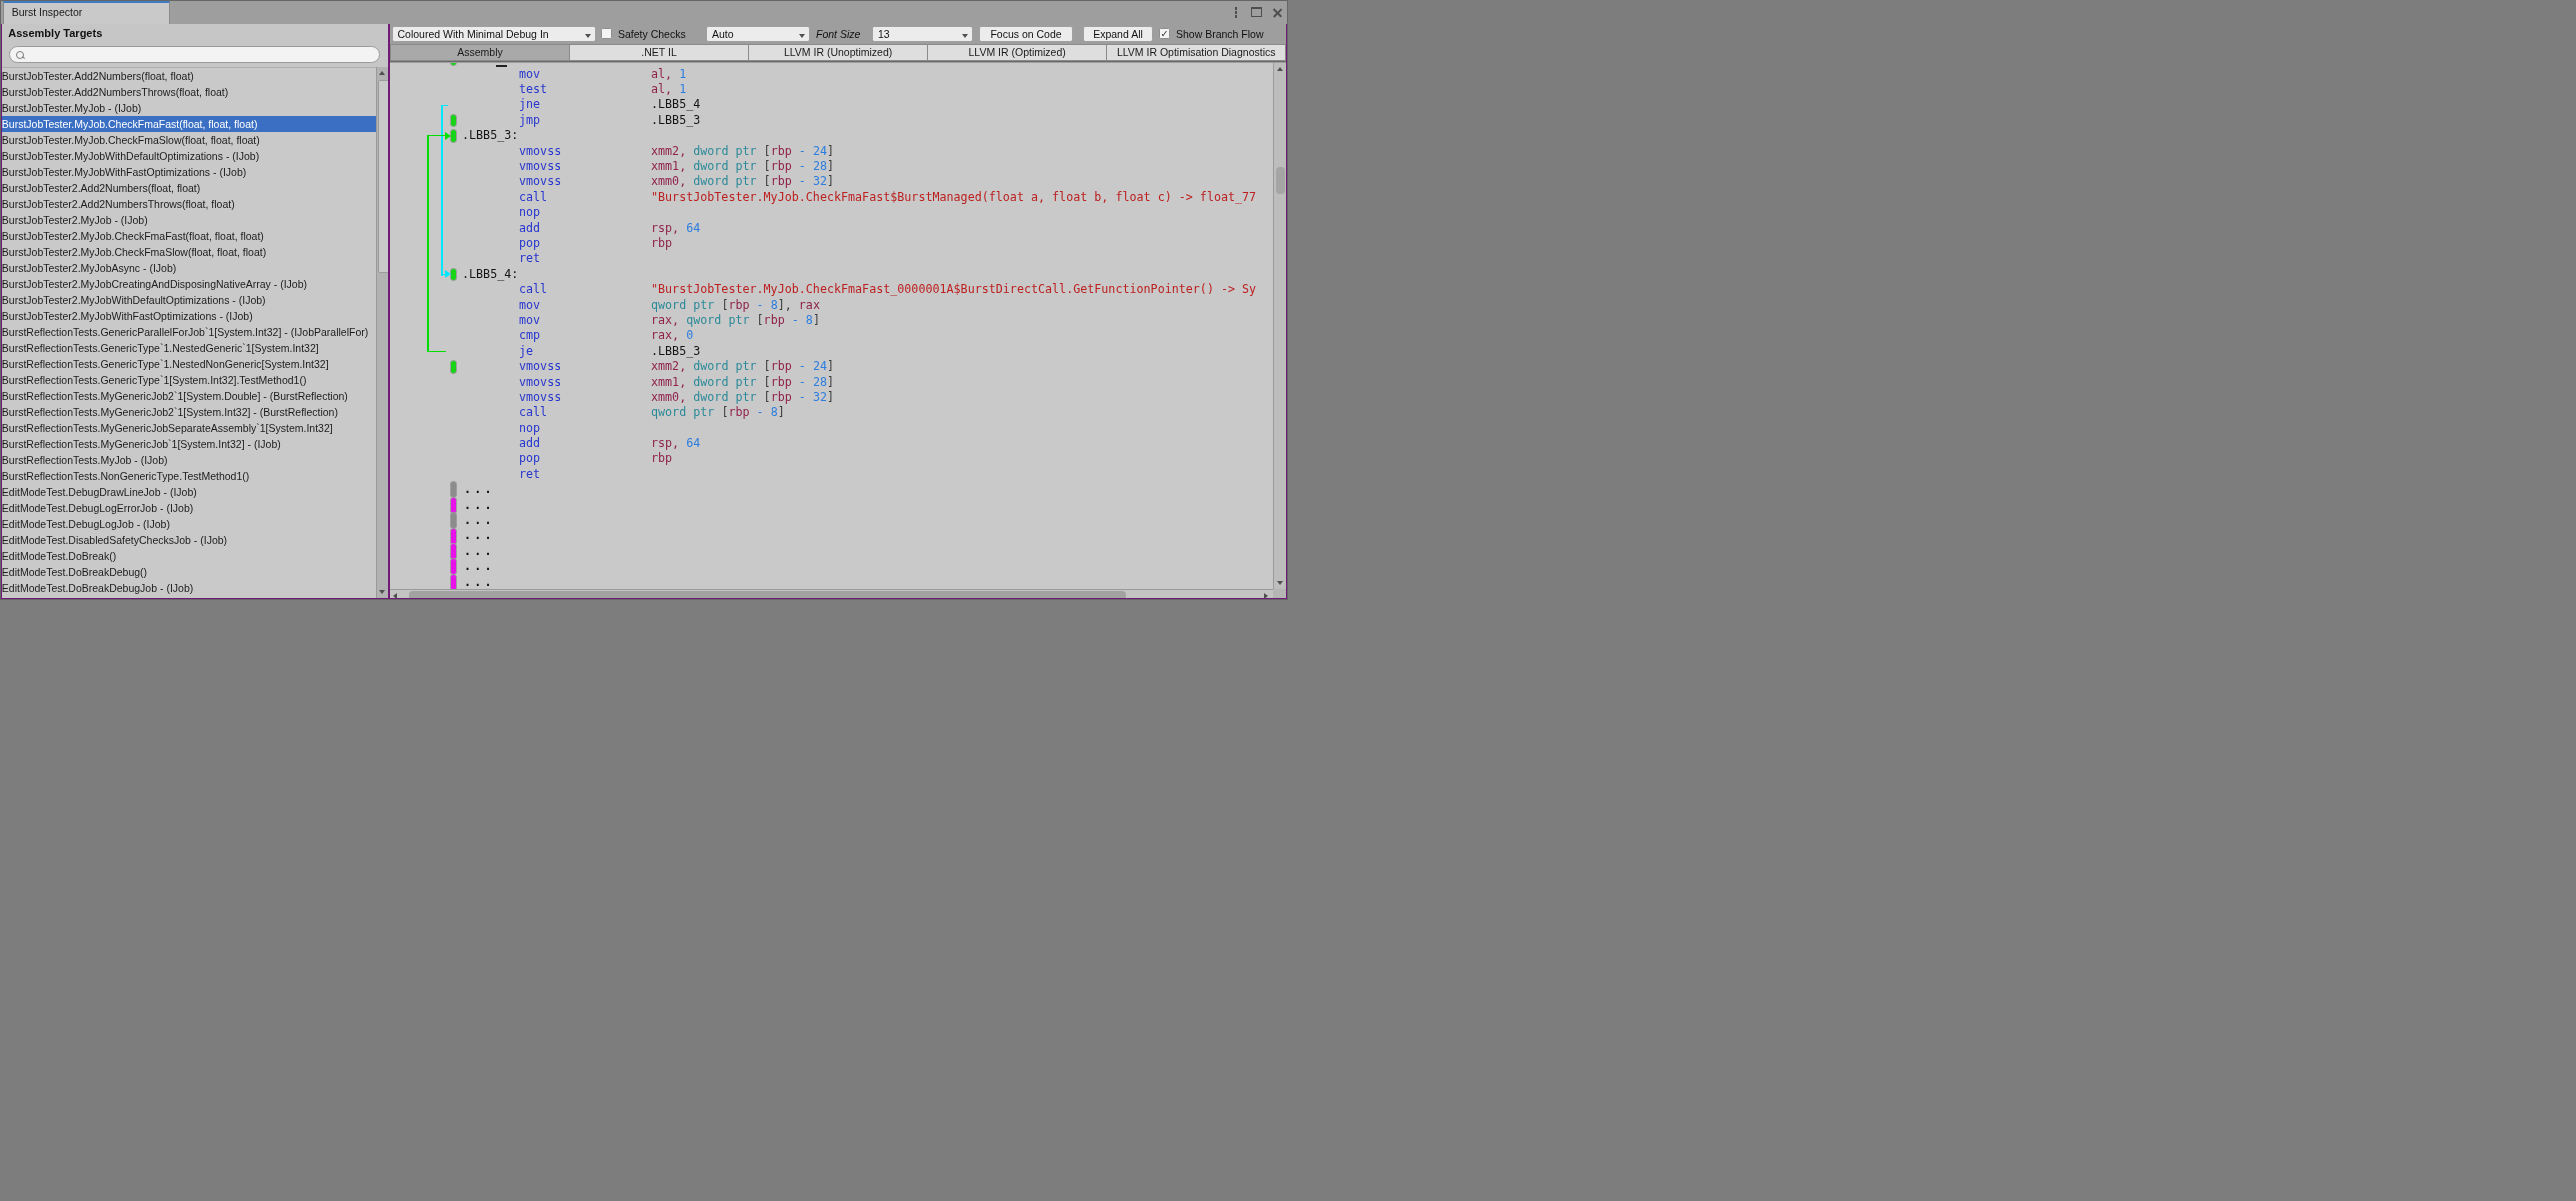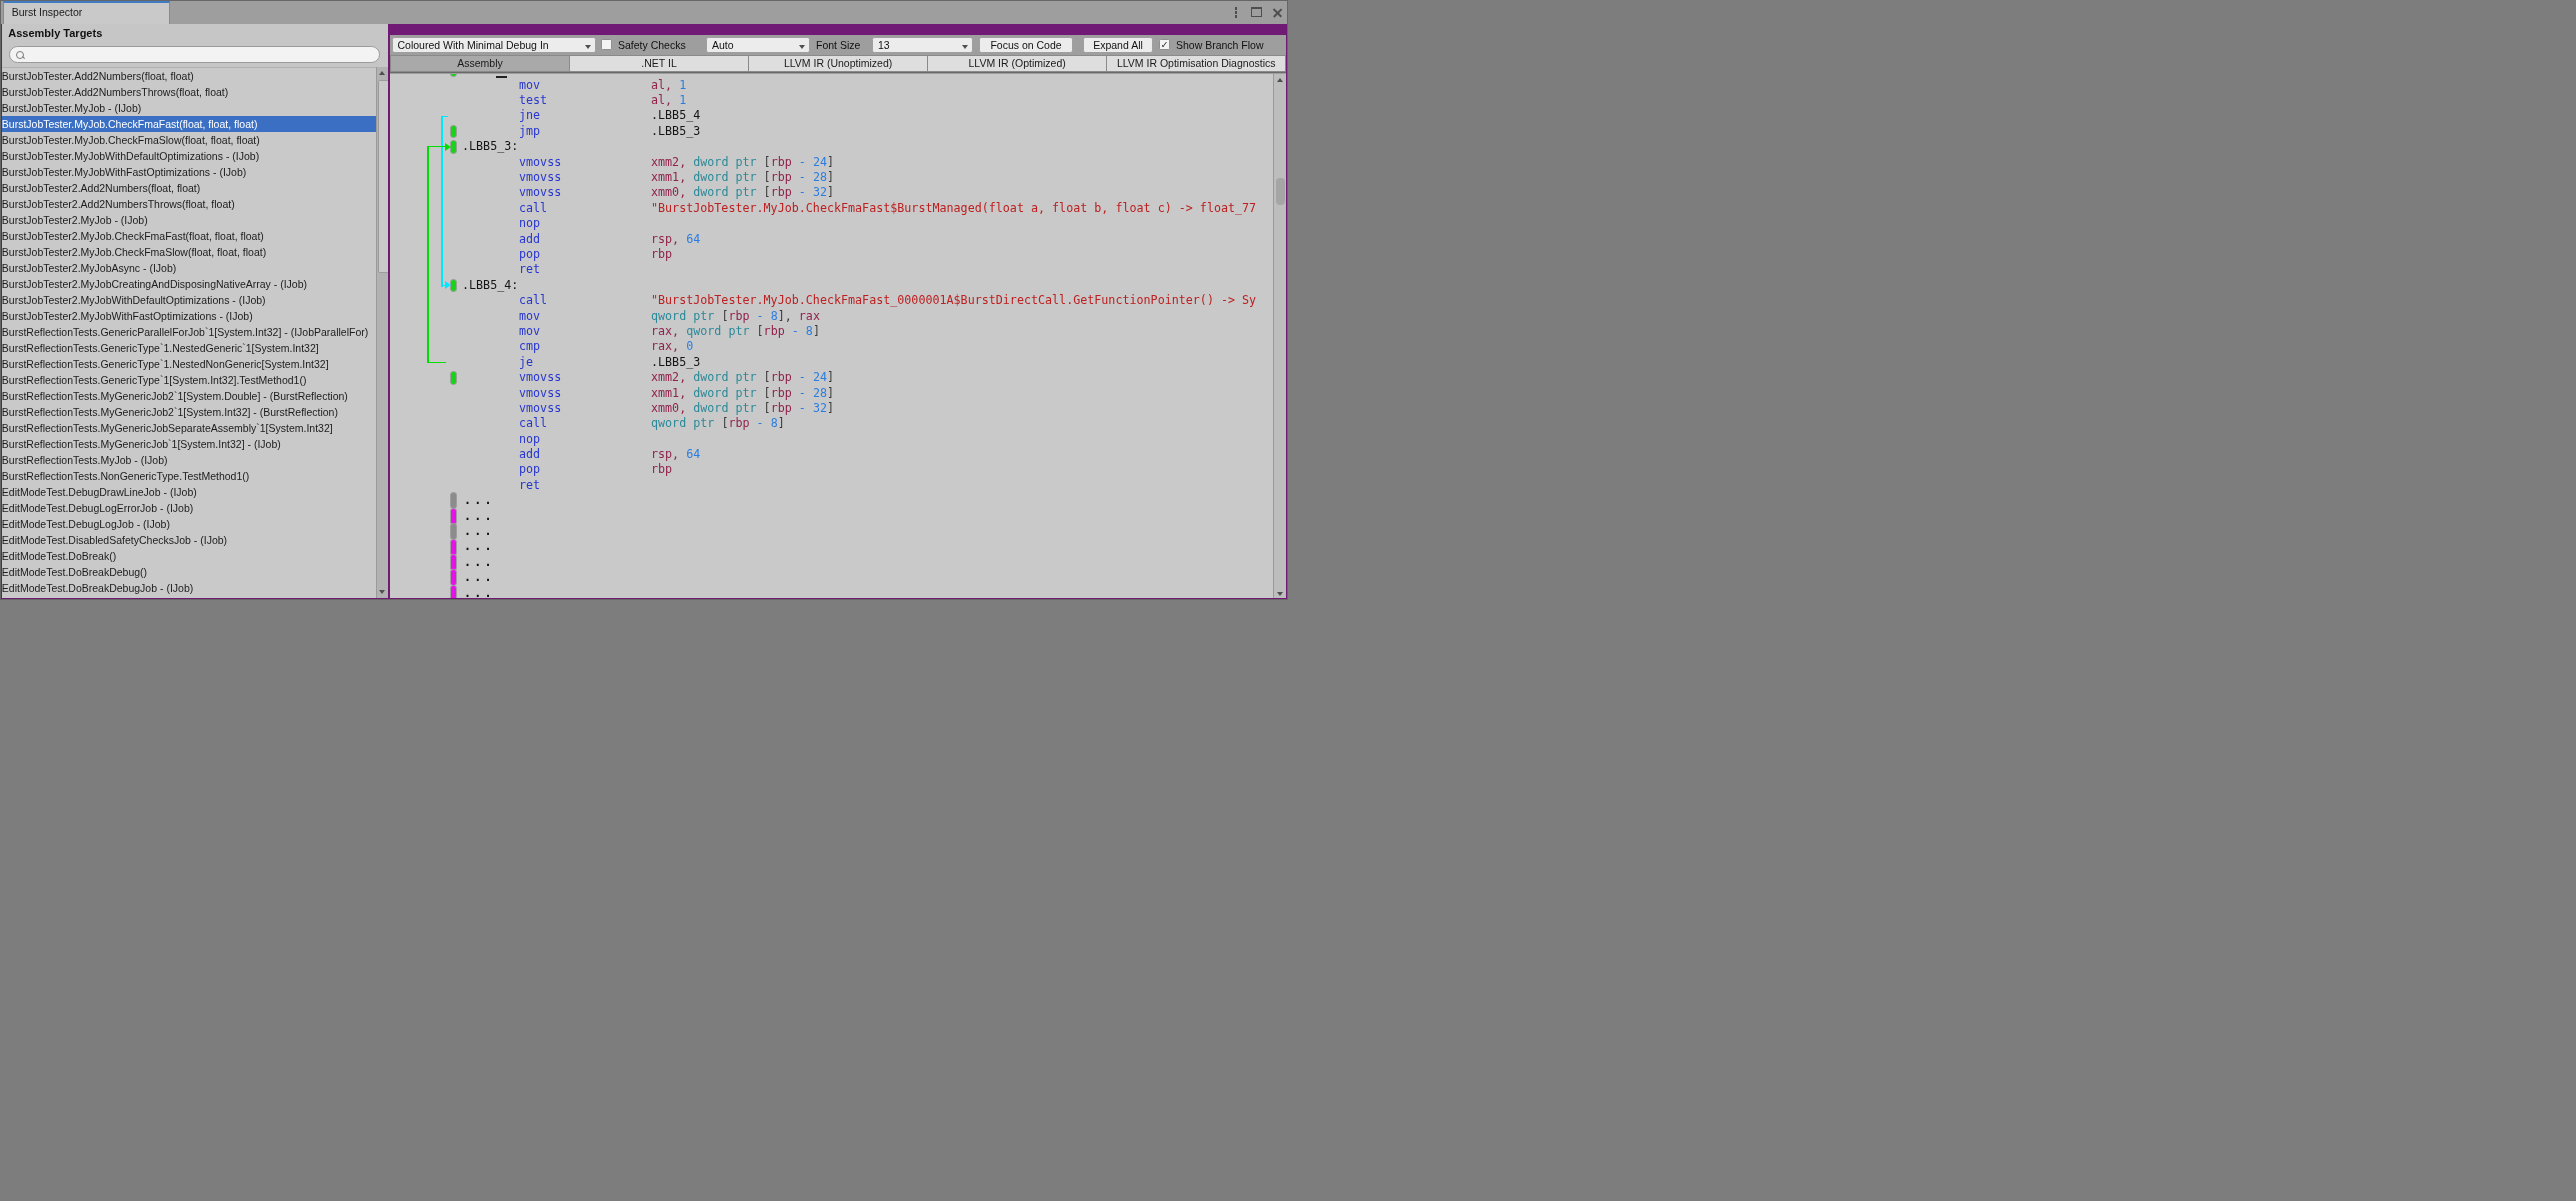--- a/index.html
+++ b/index.html
@@ -35,21 +35,21 @@
   .lscroll{position:absolute;right:0;top:43px;width:12px;bottom:0;background:#b2b2b2;
            border-left:0.8px solid #9a9a9a;box-sizing:border-box;}
   .lthumb{position:absolute;left:0.8px;top:13px;width:9px;height:191px;background:#c9c9c9;
           border:0.8px solid #9b9b9b;border-radius:1.6px;}
   .tri{width:0;height:0;position:absolute;}
   .tri-up{border-left:3.2px solid transparent;border-right:3.2px solid transparent;border-bottom:4.9px solid #4f4f4f;}
   .tri-down{border-left:3.2px solid transparent;border-right:3.2px solid transparent;border-top:4.9px solid #4f4f4f;}
   .tri-left{border-top:3.2px solid transparent;border-bottom:3.2px solid transparent;border-right:4.9px solid #4f4f4f;}
   .tri-right{border-top:3.2px solid transparent;border-bottom:3.2px solid transparent;border-left:4.9px solid #4f4f4f;}
   
-  .right{position:absolute;left:389px;top:22.7px;right:0.8px;bottom:0.8px;background:#9e9e9e;overflow:hidden;margin-top:11px;}
+  .right{position:absolute;left:389px;top:22.7px;right:0.8px;bottom:0.8px;background:#9e9e9e;overflow:hidden;}
   .ctrl{position:absolute;top:2.4px;height:16px;background:#ececec;border:0.8px solid #9f9f9f;
         border-radius:2.4px;box-sizing:border-box;font-size:10.5px;color:#111;line-height:14.6px;}
   .dropdown{padding-left:4.9px;padding-right:13px;white-space:nowrap;overflow:hidden;}
   .dropdown .tri-down{right:4px;top:6.5px;border-left-width:3.2px;border-right-width:3.2px;border-top-width:4px;}
   .toolbtn{text-align:center;}
   .tb-label{position:absolute;top:4px;font-size:10.5px;color:#111;white-space:nowrap;}
   .checkbox{position:absolute;top:4px;width:11.3px;height:11.3px;background:#f4f4f4;border:0.8px solid #8f8f8f;
             border-radius:1.6px;box-sizing:border-box;font-size:9.7px;line-height:9.7px;text-align:center;color:#333;}
   
   .tabs{position:absolute;left:0;top:20px;right:0;height:18.6px;display:flex;border-bottom:0.8px solid #6a6a6a;box-sizing:border-box;}
@@ -165,21 +165,21 @@
       <div class="ctrl dropdown" style="left:1.6px;width:204px;">
         <span>Coloured With Minimal Debug In</span>
         <span class="tri tri-down"></span>
       </div>
       <div class="checkbox" style="left:211px;"></div>
       <div class="tb-label" style="left:228px;">Safety Checks</div>
       <div class="ctrl dropdown" style="left:316px;width:104px;">
         <span>Auto</span>
         <span class="tri tri-down"></span>
       </div>
-      <div class="tb-label" style="left:426px;">Font Size</div>
+      <div class="tb-label" style="left:426px;font-style:italic;">Font Size</div>
       <div class="ctrl dropdown" style="left:482px;width:101px;">
         <span>13</span>
         <span class="tri tri-down"></span>
       </div>
       <div class="ctrl toolbtn" style="left:589px;width:94px;">Focus on Code</div>
       <div class="ctrl toolbtn" style="left:693px;width:70px;">Expand All</div>
       <div class="checkbox" style="left:769px;" id="branch-flow-cb">✓</div>
       <div class="tb-label" style="left:786px;">Show Branch Flow</div>
     </div>
 

